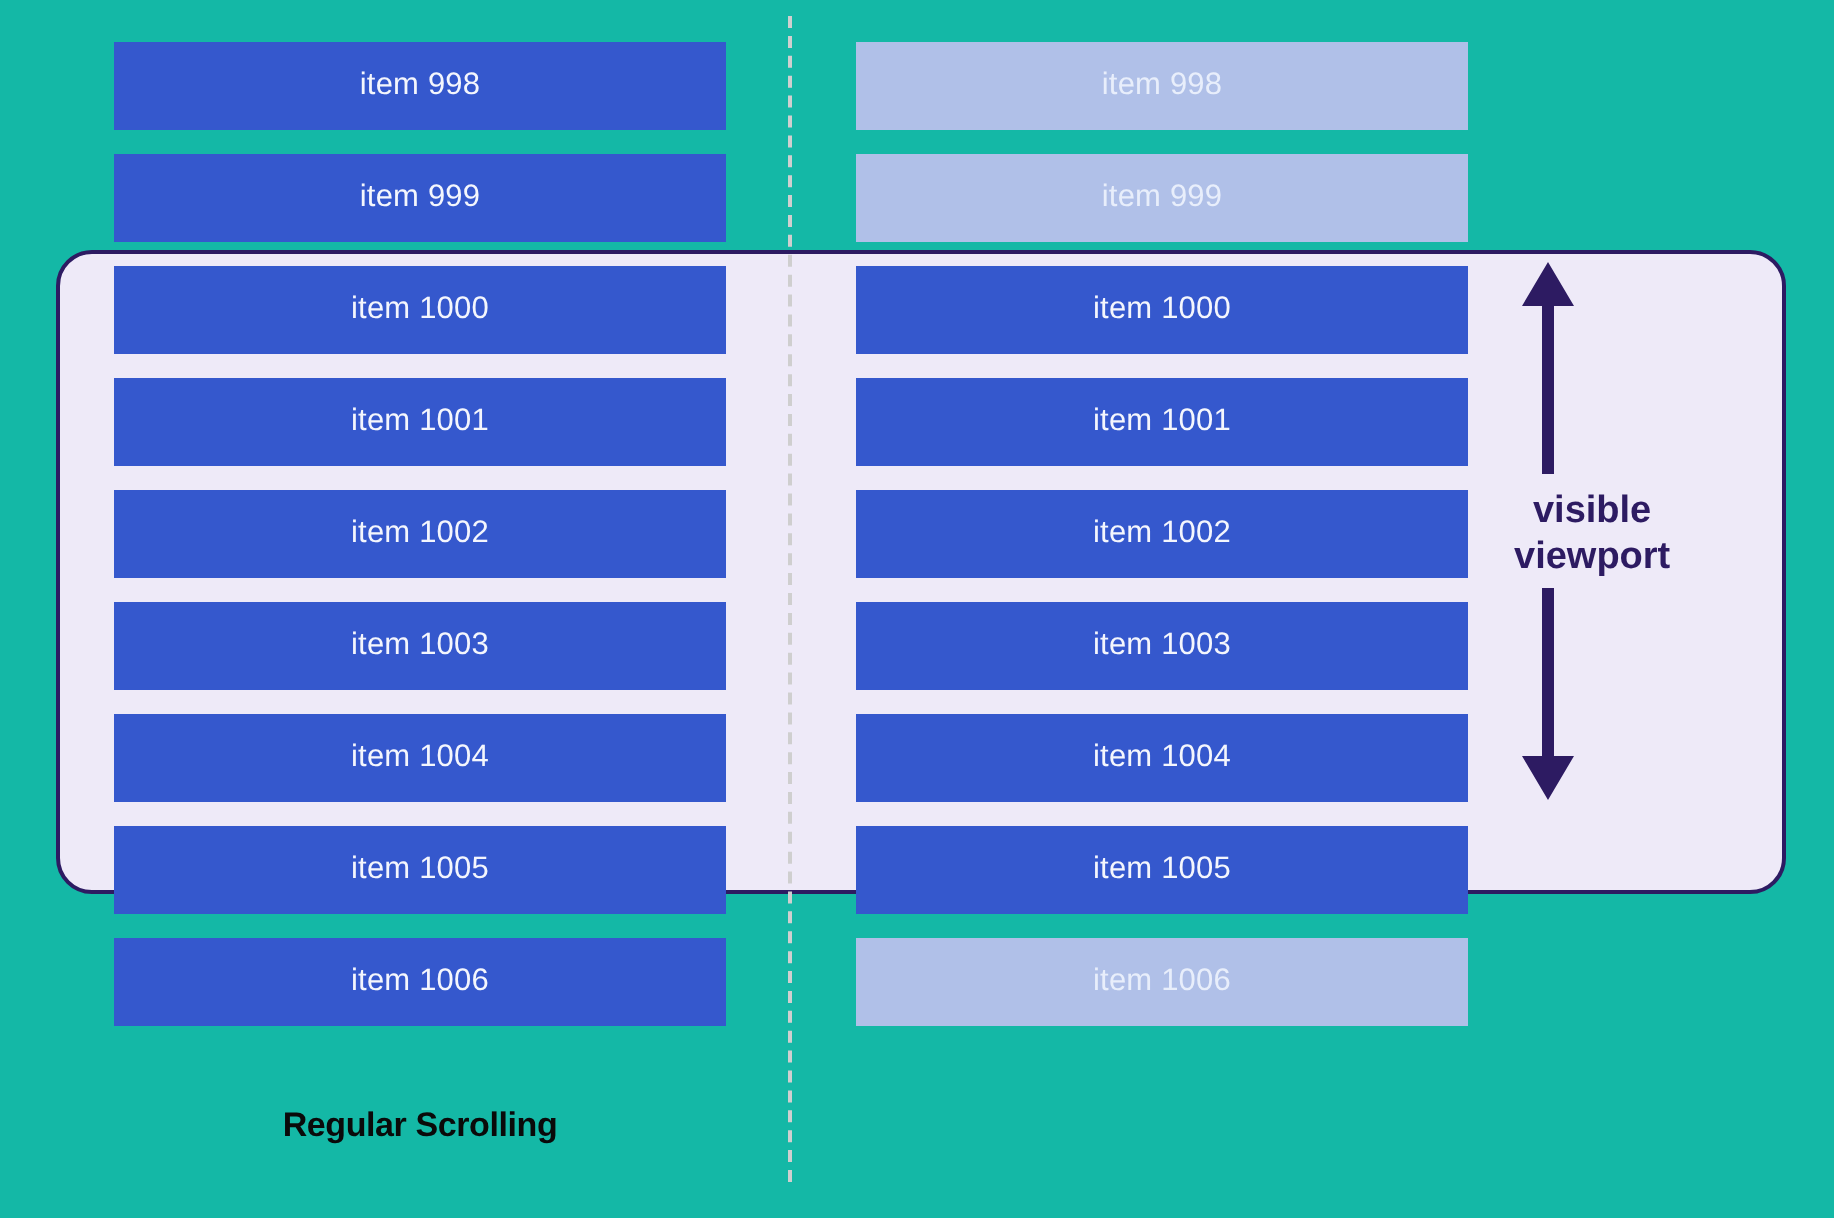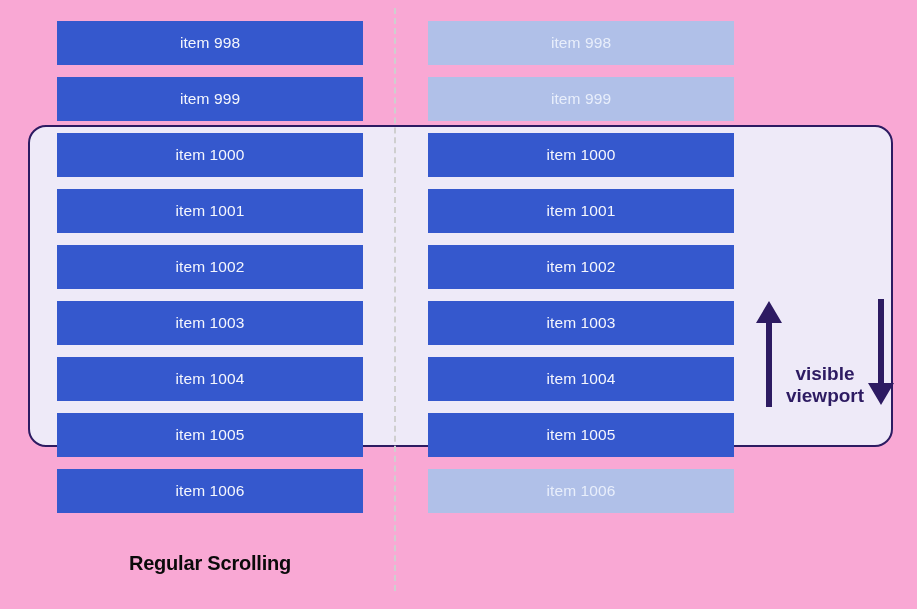--- a/index.html
+++ b/index.html
@@ -10,21 +10,21 @@
   }
   body {
     font-family: "Liberation Sans", sans-serif;
     -webkit-font-smoothing: antialiased;
   }
 
   #canvas {
     position: relative;
     width: 917px;
     height: 609px;
-    background: #f9a8d4;
+    background: #14b8a6;
     overflow: hidden;
   }
 
   
   .viewport-box {
     position: absolute;
     left: 28px;
     top: 125px;
     width: 865px;
     height: 322px;
@@ -78,22 +78,22 @@
 
   
   .vp-annot {
     position: absolute;
     left: 757px;
     top: 125px;
     width: 136px;
     height: 286px;
     z-index: 4;
     display: flex;
-    flex-direction: row;
-    align-items: flex-end;
+    flex-direction: column;
+    align-items: flex-start;
     justify-content: center;
   }
   .vp-arrow {
     display: block;
   }
   .vp-label {
     font-size: 19px;
     font-weight: bold;
     color: #2d1b62;
     line-height: 1.16;
@@ -103,21 +103,21 @@
   }
 
   
   .caption {
     position: absolute;
     top: 548px;
     height: 30px;
     display: flex;
     align-items: center;
     justify-content: center;
-    font-size: 20px;
+    font-size: 17px;
     font-weight: bold;
     color: #0a0a0a;
     letter-spacing: -0.2px;
     z-index: 5;
   }
   .caption-left  { left: 57px;  width: 306px; }
   .caption-right { left: 428px; width: 306px; }
 </style>
 </head>
 <body>

